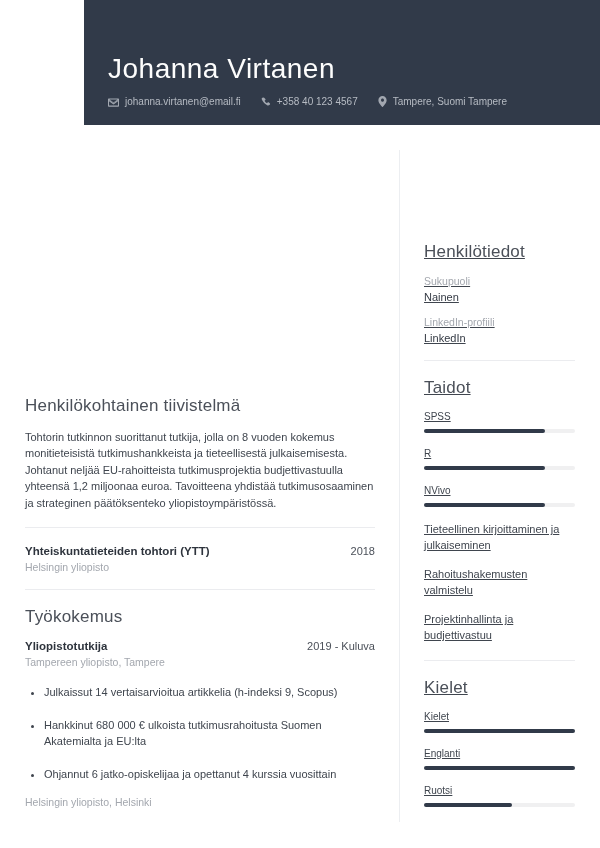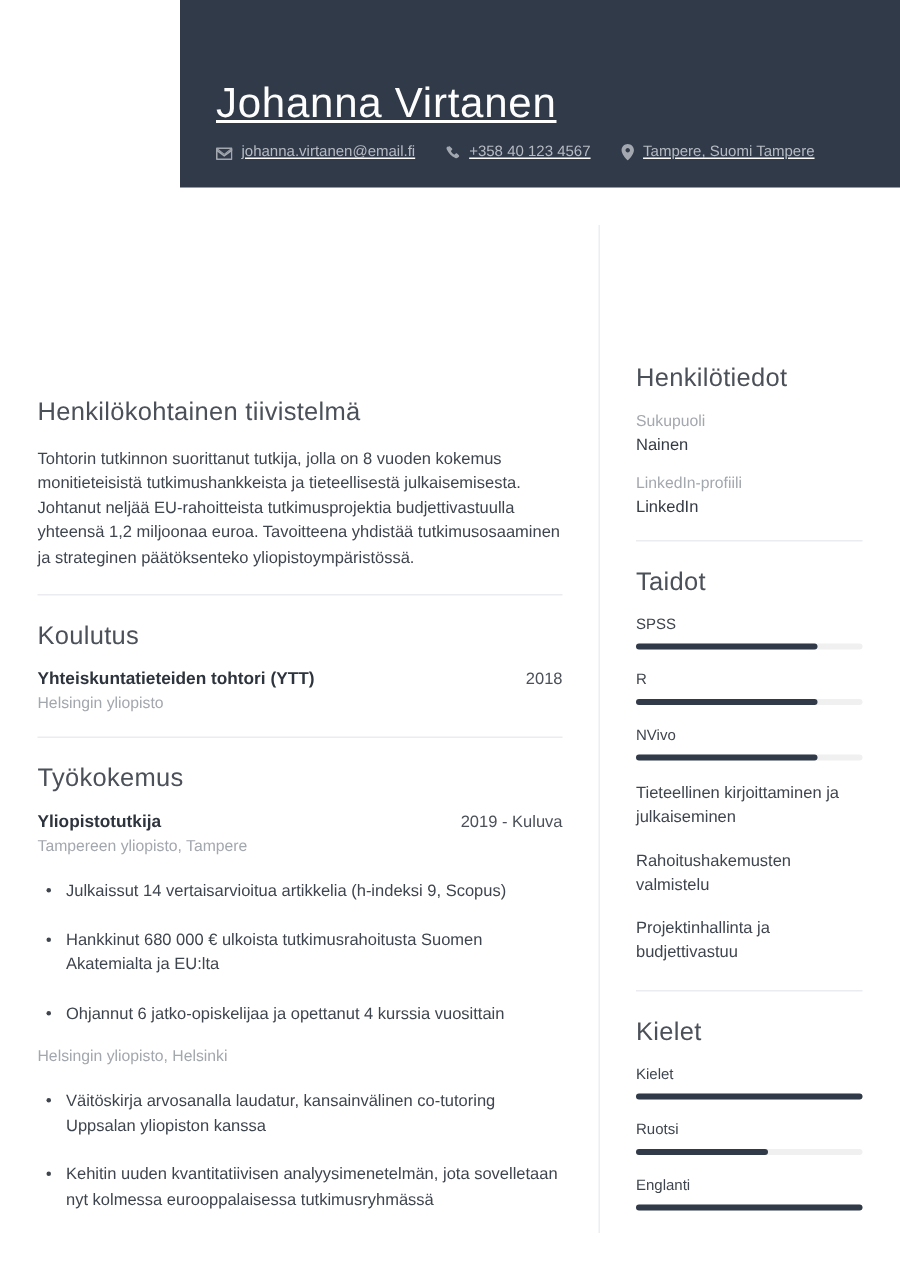--- a/index.html
+++ b/index.html
@@ -7,29 +7,28 @@
   body {
     font-family:"Liberation Sans", sans-serif;
     background:#ffffff;
     color:#3f454e;
     width:600px; height:848px;
     position:relative;
     overflow:hidden;
   }
   
   .header {
-    margin-left:120px;
+    margin-left:84px;
     height:125px;
     background:#313a49;
     color:#ffffff;
     padding:0 24px 18px 24px;
     display:flex;
     flex-direction:column;
     justify-content:flex-end;
-    text-decoration:underline;
   }
   .name {
     font-size:28px;
     font-weight:400;
     letter-spacing:0.5px;
     color:#fdfdfd;
     line-height:1.1;
   }
   .contact-row {
     display:flex;
@@ -48,21 +47,21 @@
     align-items:flex-end;
   }
   .col-left { width:350px; }
   .v-divider {
     width:1px;
     height:672px;
     background:#eceef1;
     margin:0 24px 0 24px;
     flex-shrink:0;
   }
-  .col-right { flex:1; min-width:0; }
+  .col-right { flex:1; min-width:0;text-decoration:underline; }
   h2.section-title {
     font-size:17px;
     font-weight:500;
     color:#4b5059;
     letter-spacing:0.2px;
     margin-bottom:13px;
   }
   .summary-text {
     font-size:11px;
     line-height:1.5;
@@ -142,21 +141,20 @@
   <div class="col-left">
 
     <section>
       <h2 class="section-title">Henkilökohtainen tiivistelmä</h2>
       <p class="summary-text">Tohtorin tutkinnon suorittanut tutkija, jolla on 8 vuoden kokemus monitieteisistä tutkimushankkeista ja tieteellisestä julkaisemisesta. Johtanut neljää EU-rahoitteista tutkimusprojektia budjettivastuulla yhteensä 1,2 miljoonaa euroa. Tavoitteena yhdistää tutkimusosaaminen ja strateginen päätöksenteko yliopistoympäristössä.</p>
     </section>
 
     <hr class="h-divider">
 
     <section>
-      <h2 class="section-title">Koulutus</h2>
       <div class="entry">
         <div class="entry-head">
           <span class="entry-title">Yhteiskuntatieteiden tohtori (YTT)</span>
           <span class="entry-date">2018</span>
         </div>
         <div class="entry-sub">Helsingin yliopisto</div>
       </div>
     </section>
 
     <hr class="h-divider">
@@ -172,24 +170,20 @@
         <div class="entry-sub">Tampereen yliopisto, Tampere</div>
         <ul>
           <li>Julkaissut 14 vertaisarvioitua artikkelia (h-indeksi 9, Scopus)</li>
           <li>Hankkinut 680 000 € ulkoista tutkimusrahoitusta Suomen Akatemialta ja EU:lta</li>
           <li>Ohjannut 6 jatko-opiskelijaa ja opettanut 4 kurssia vuosittain</li>
         </ul>
       </div>
 
       <div class="entry">
         <div class="entry-sub">Helsingin yliopisto, Helsinki</div>
-        <ul>
-          <li>Väitöskirja arvosanalla laudatur, kansainvälinen co-tutoring Uppsalan yliopiston kanssa</li>
-          <li>Kehitin uuden kvantitatiivisen analyysimenetelmän, jota sovelletaan nyt kolmessa eurooppalaisessa tutkimusryhmässä</li>
-        </ul>
       </div>
     </section>
   </div>
 
   <div class="v-divider"></div>
 
   <div class="col-right">
 
     <section>
       <h2 class="section-title">Henkilötiedot</h2>
@@ -237,26 +231,26 @@
     <section>
       <h2 class="section-title">Kielet</h2>
 
       <div class="meter">
         <div class="meter-name">Kielet</div>
         <div class="bar-track">
           <div class="bar-fill" style="width: 100%;"></div>
         </div>
       </div>
       <div class="meter">
+        <div class="meter-name">Englanti</div>
+        <div class="bar-track">
+          <div class="bar-fill" style="width: 100%;"></div>
+        </div>
+      </div>
+      <div class="meter">
         <div class="meter-name">Ruotsi</div>
         <div class="bar-track">
           <div class="bar-fill" style="width: 58%;"></div>
-        </div>
-      </div>
-      <div class="meter">
-        <div class="meter-name">Englanti</div>
-        <div class="bar-track">
-          <div class="bar-fill" style="width: 100%;"></div>
         </div>
       </div>
     </section>
   </div>
 </div>
 
 </body></html>

